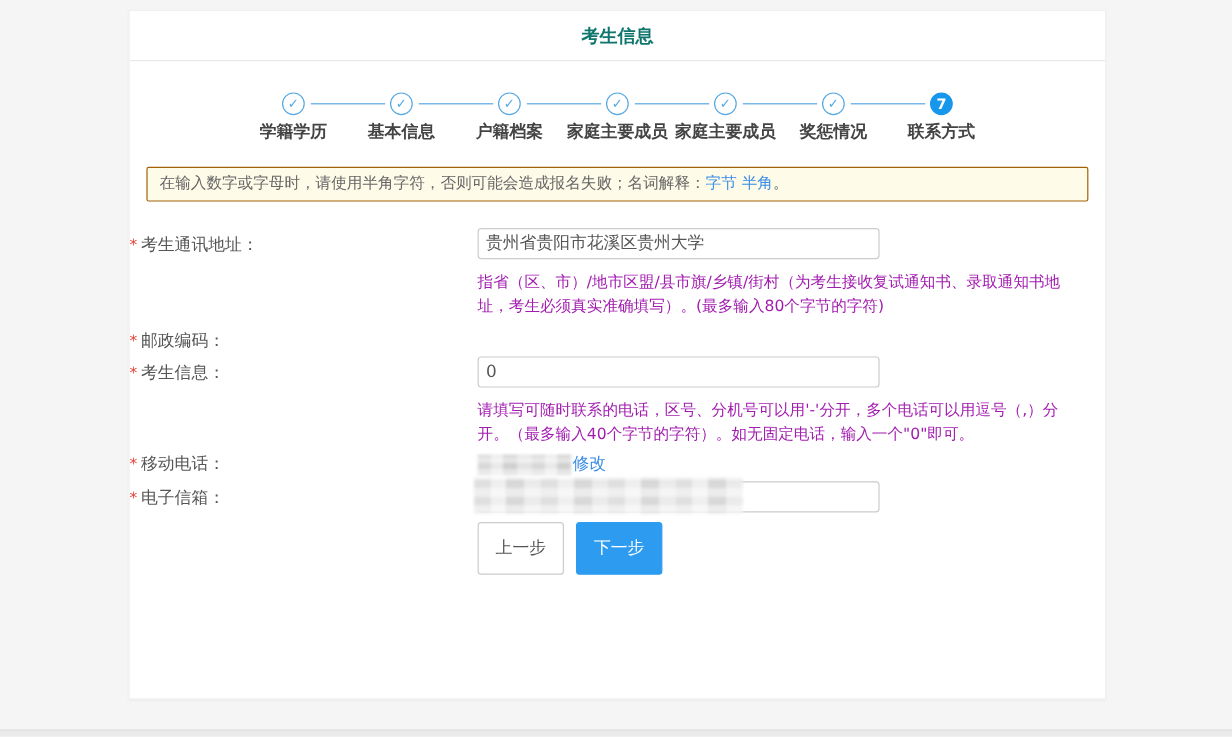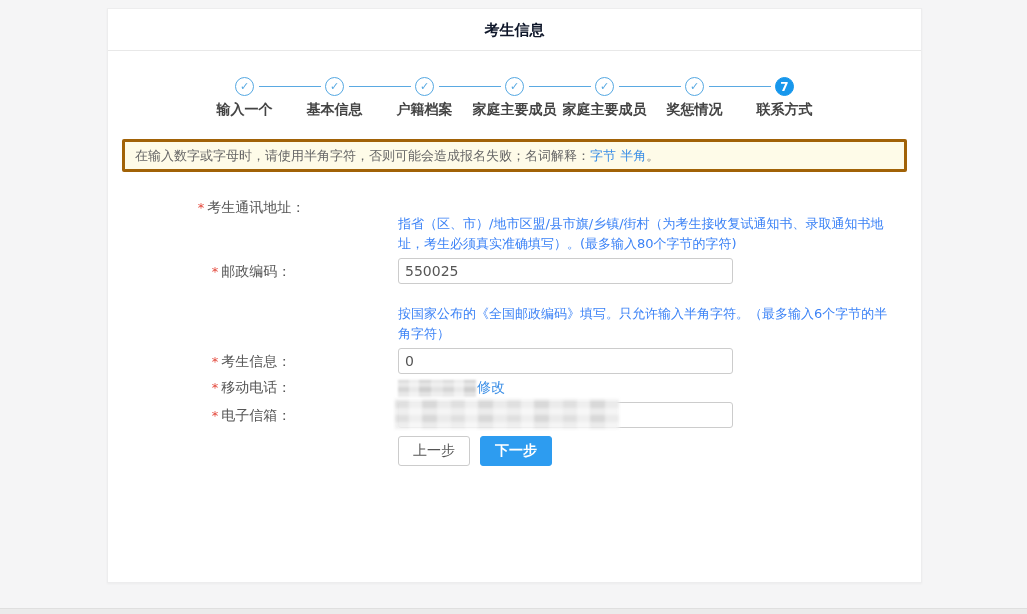--- a/index.html
+++ b/index.html
@@ -18,21 +18,21 @@
     position: absolute; left: 107px; top: 8px;
     width: 815px; height: 575px;
     background: #ffffff;
     border: 1px solid #ededee;
     box-shadow: 0 1px 2px rgba(0,0,0,0.04);
     overflow: hidden;
   }
   .card-header {
     height: 42px; line-height: 42px;
     text-align: center;
-    font-size: 15px; font-weight: bold; color: #0f172a;
+    font-size: 15px; font-weight: bold; color: #0f766e;
     border-bottom: 1px solid #e8e8e8;
   }
   
   .stepper {
     margin-top: 26px;
     display: flex;
     justify-content: center;
   }
   .step {
     width: 90px;
@@ -65,54 +65,54 @@
   }
   .step-label {
     margin-top: 5px;
     font-size: 14px; font-weight: bold; color: #444;
     white-space: nowrap;
   }
   
   .notice {
     margin: 20px 14px 0 14px;
     background: #fefbe8;
-    border: 3px solid #a16207;
+    border: 1px solid #a16207;
     border-radius: 2px;
     padding: 6px 10px;
     font-size: 13px; color: #666;
     line-height: 15px;
   }
   .notice a { color: #3a8ee6; text-decoration: none; cursor: pointer; }
   
   .form { margin-top: 22px; }
   .form-row { display: flex; margin-bottom: 4px; }
   .row-label {
     width: 287px;
-    text-align: center;
+    text-align: left;
     font-size: 14px; color: #555;
     padding-top: 5px;
     flex-shrink: 0;
     white-space: nowrap;
   }
   .req { color: #e4493c; margin-right: 3px; font-size: 13px; }
   .row-field { padding-left: 3px; }
   .text-input {
     width: 335px; height: 26px;
     border: 1px solid #ccc; border-radius: 3px;
     padding: 0 6px;
     font-size: 14px; color: #555;
     font-family: "DejaVu Sans", "Liberation Sans", sans-serif;
     outline: none;
     background: #fff;
   }
   .help {
-    margin-top: 20px;
+    margin-top: 10px;
     max-width: 502px;
     font-size: 13px; line-height: 20px;
-    color: #3b82f6;
+    color: #a21caf;
   }
   .value-line { height: 20px; display: flex; align-items: center; }
   .value-line .modify-link {
     font-size: 14px; color: #3a8ee6; text-decoration: none; cursor: pointer;
   }
   .redact {
     display: inline-block;
     width: 78px; height: 17px;
     margin-right: 1px;
     background:
@@ -127,51 +127,50 @@
     width: 224px; height: 30px;
     background:
       repeating-linear-gradient(0deg, rgba(255,255,255,0.5) 0 7px, rgba(255,255,255,0) 7px 14px),
       repeating-linear-gradient(90deg, #dedede 0 14px, #efefef 14px 27px, #d6d6d6 27px 42px, #eaeaea 42px 56px);
     filter: blur(1.5px);
     opacity: 0.95;
   }
   
   .btn-row { margin-left: 290px; margin-top: 8px; display: flex; }
   .btn {
-    height: 30px;
+    height: 44px;
     padding: 0 14px;
     font-size: 14px;
     border-radius: 3px;
     cursor: pointer;
     font-family: "DejaVu Sans", "Liberation Sans", sans-serif;
   }
   .btn-prev {
     background: #fff; color: #555;
     border: 1px solid #ccc;
     margin-right: 10px;
   }
   .btn-next {
     background: #2d9cf0; color: #fff;
     border: 1px solid #2d9cf0;
-    font-weight: bold;
   }
 </style>
 </head>
 <body>
 
 <div class="card">
 
   <div class="card-header">考生信息</div>
 
   <div class="stepper">
     <div class="step">
       <div class="step-circle">
           <span>✓</span>
         </div>
-      <div class="step-label">输入一个</div>
+      <div class="step-label">学籍学历</div>
     </div>
     <div class="step">
       <div class="step-circle">
           <span>✓</span>
         </div>
       <div class="step-label">基本信息</div>
     </div>
     <div class="step">
       <div class="step-circle">
           <span>✓</span>
@@ -204,36 +203,34 @@
     </div>
   </div>
 
   <div class="notice"><span>在输入数字或字母时，请使用半角字符，否则可能会造成报名失败；名词解释：</span><a>字节</a> <a>半角</a><span>。</span></div>
 
   <div class="form">
 
     <div class="form-row">
       <div class="row-label"><span class="req">*</span><span>考生通讯地址：</span></div>
       <div class="row-field">
+        <input class="text-input" type="text" value="贵州省贵阳市花溪区贵州大学" style="">
         <div class="help">指省（区、市）/地市区盟/县市旗/乡镇/街村（为考生接收复试通知书、录取通知书地址，考生必须真实准确填写）。(最多输入80个字节的字符)</div>
       </div>
     </div>
 
     <div class="form-row">
       <div class="row-label"><span class="req">*</span><span>邮政编码：</span></div>
-      <div class="row-field">
-        <input class="text-input" type="text" value="550025" style="">
-        <div class="help">按国家公布的《全国邮政编码》填写。只允许输入半角字符。（最多输入6个字节的半角字符）</div>
-      </div>
     </div>
 
     <div class="form-row">
       <div class="row-label"><span class="req">*</span><span>考生信息：</span></div>
       <div class="row-field">
         <input class="text-input" type="text" value="0" style="">
+        <div class="help">请填写可随时联系的电话，区号、分机号可以用'-'分开，多个电话可以用逗号（,）分开。（最多输入40个字节的字符）。如无固定电话，输入一个"0"即可。</div>
       </div>
     </div>
 
     <div class="form-row">
       <div class="row-label" style="padding-top:1px;"><span class="req">*</span><span>移动电话：</span></div>
       <div class="row-field">
         <div class="value-line">
           <span class="redact"></span>
           <a class="modify-link">修改</a>
         </div>

